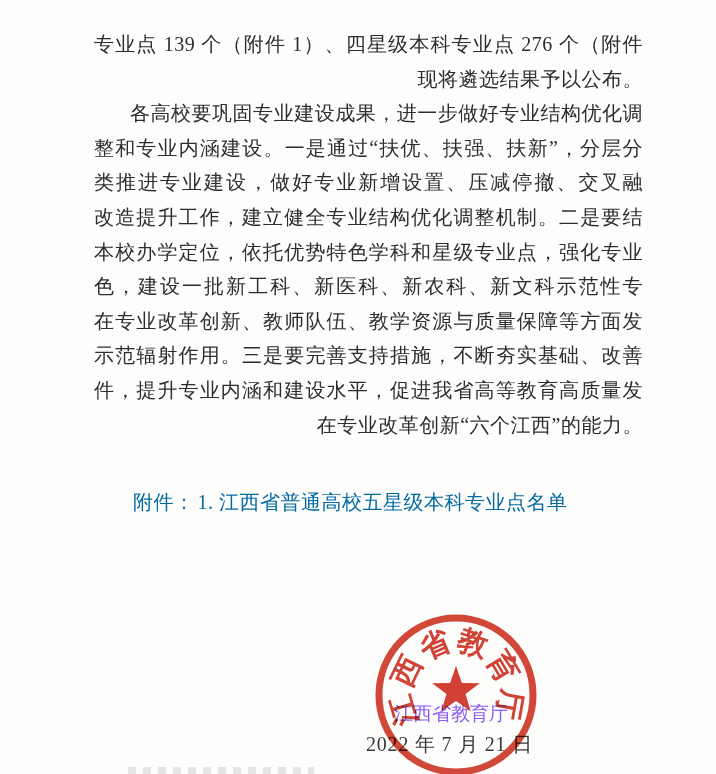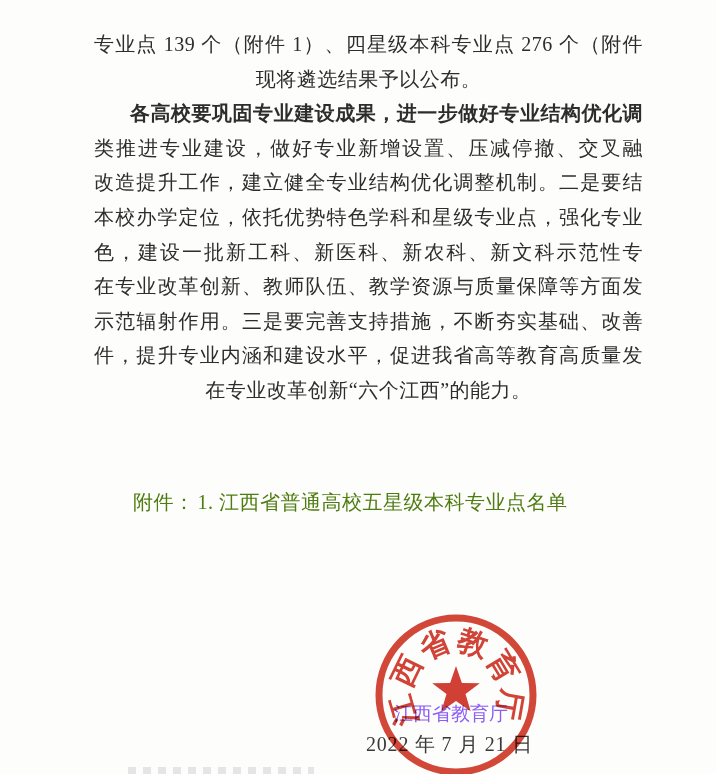--- a/index.html
+++ b/index.html
@@ -18,34 +18,34 @@
     position: absolute;
     left: 94px; top: 27px; width: 549px;
     font-size: 20px;
     color: #2d2d2d;
     letter-spacing: 0.5px;
   }
   .body-text .line {
     height: 34.6px;
     line-height: 34.6px;
     white-space: nowrap;
-    text-align: center;
+    text-align: right;
   }
   .body-text .line.fill {
     white-space: normal;
     text-align: justify;
     text-align-last: justify;
     overflow: hidden;
   }
   
   .attachments {
     position: absolute;
     left: 94px; top: 485px; width: 560px;
     font-size: 20px;
-    color: #4d7c0f;
+    color: #0369a1;
     letter-spacing: 0.5px;
   }
   .attachments .att-line {
     height: 34px; line-height: 34px;
     white-space: nowrap;
   }
   .attachments .att-line.first { padding-left: 39px; }
   .attachments .att-line.rest  { padding-left: 115px; }
   .attachments .att-label { margin-right: 3px; }
   
@@ -89,21 +89,22 @@
   }
 </style>
 </head>
 <body>
 
 <div class="page">
 
   <div class="body-text" id="body-lines">
       <div class="line fill">专业点 139 个（附件 1）、四星级本科专业点 276 个（附件 2），</div>
       <div class="line">现将遴选结果予以公布。</div>
-      <div class="line fill" style="padding-left: 36px; font-weight: bold;">各高校要巩固专业建设成果，进一步做好专业结构优化调</div>
+      <div class="line fill" style="padding-left: 36px;">各高校要巩固专业建设成果，进一步做好专业结构优化调</div>
+      <div class="line fill">整和专业内涵建设。一是通过“扶优、扶强、扶新”，分层分</div>
       <div class="line fill">类推进专业建设，做好专业新增设置、压减停撤、交叉融合、</div>
       <div class="line fill">改造提升工作，建立健全专业结构优化调整机制。二是要结合</div>
       <div class="line fill">本校办学定位，依托优势特色学科和星级专业点，强化专业特</div>
       <div class="line fill">色，建设一批新工科、新医科、新农科、新文科示范性专业，</div>
       <div class="line fill">在专业改革创新、教师队伍、教学资源与质量保障等方面发挥</div>
       <div class="line fill">示范辐射作用。三是要完善支持措施，不断夯实基础、改善条</div>
       <div class="line fill">件，提升专业内涵和建设水平，促进我省高等教育高质量发展，</div>
       <div class="line">在专业改革创新“六个江西”的能力。</div>
     </div>
 

